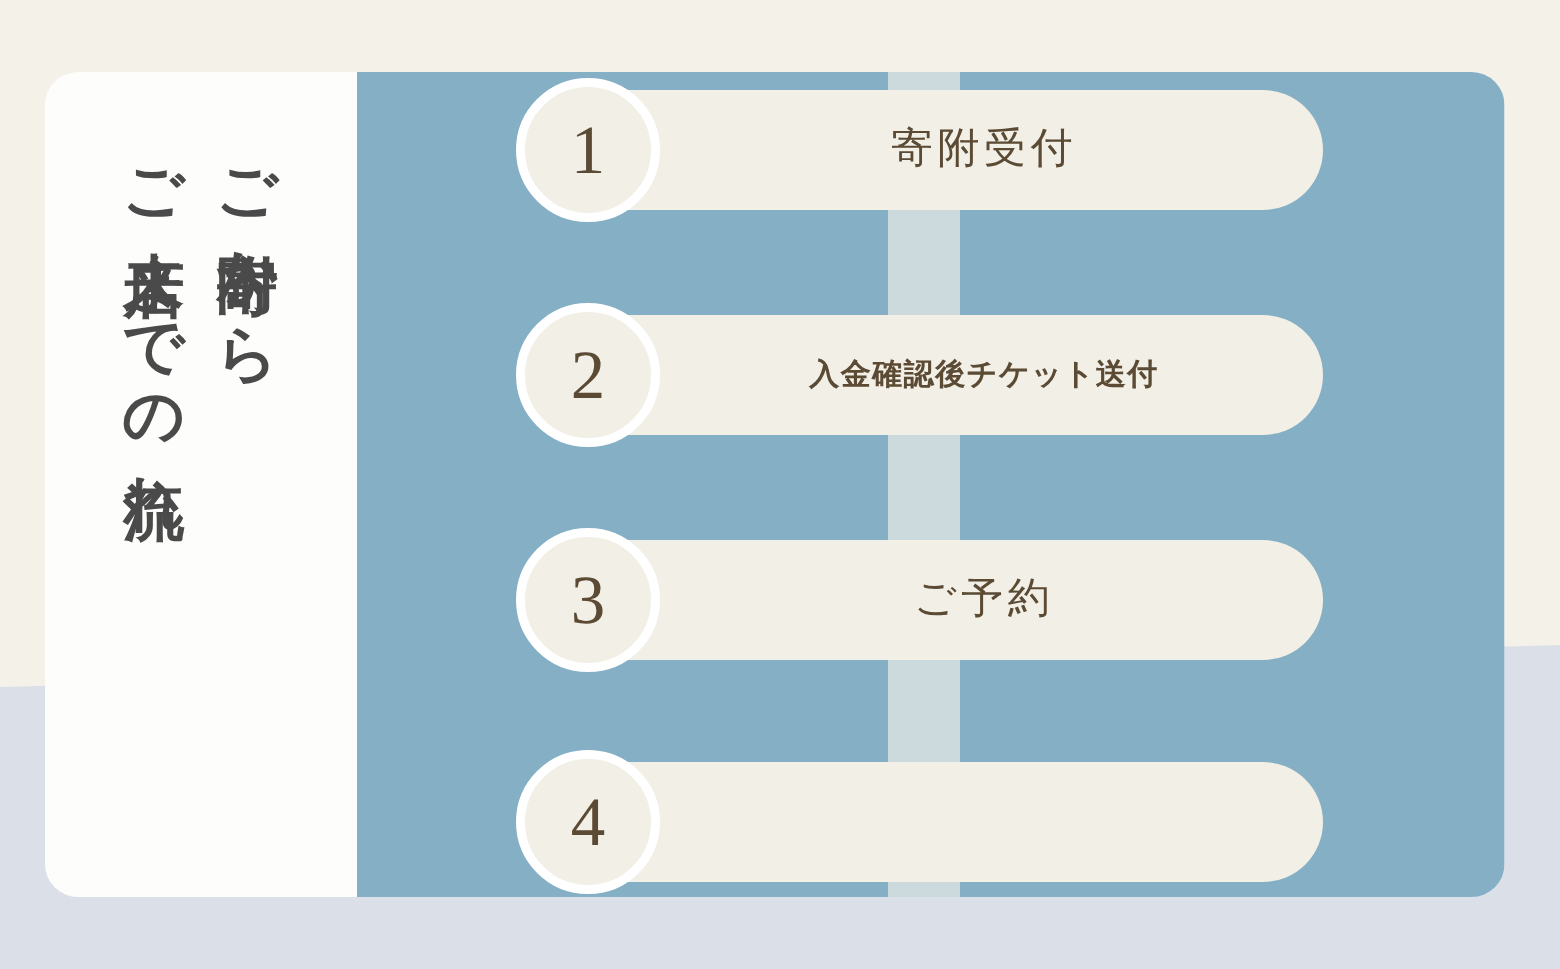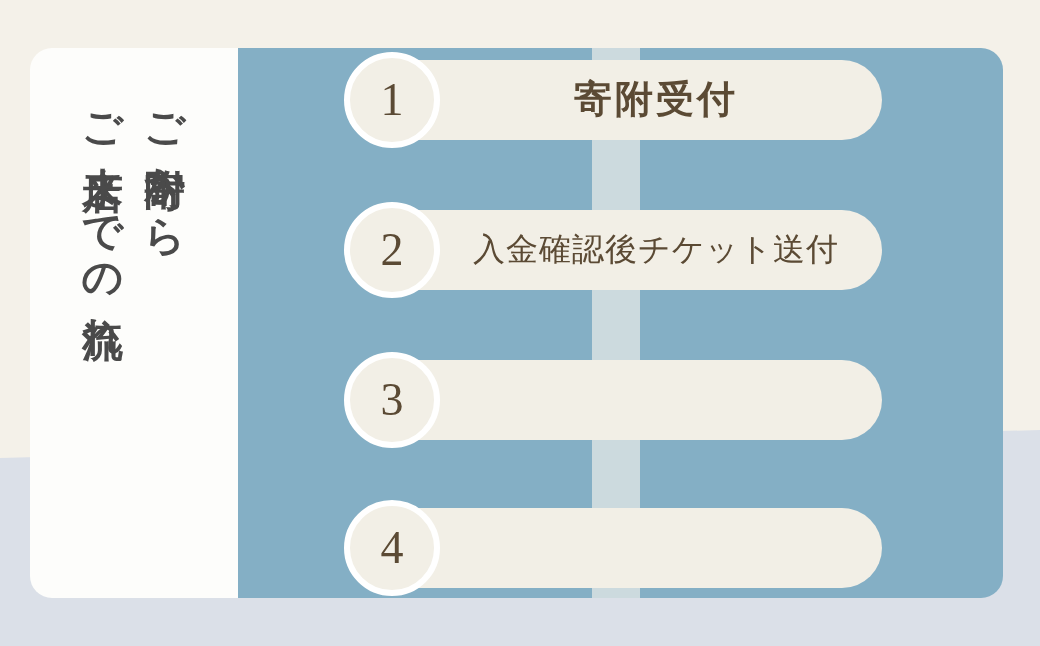--- a/index.html
+++ b/index.html
@@ -128,27 +128,27 @@
     flex: 1 1 auto;
     text-align: center;
     padding-left: 92px;
     padding-right: 14px;
     color: #5b4a34;
     font-family: "Liberation Serif", "DejaVu Serif", serif;
     line-height: 1.1;
     box-sizing: border-box;
   }
   .step-label.big {
-    font-size: 38px;
-    font-weight: 700;
+    font-size: 28px;
+    font-weight: 400;
     letter-spacing: 3px;
   }
   .step-label.small {
-    font-size: 32px;
-    font-weight: 400;
+    font-size: 20px;
+    font-weight: 700;
     letter-spacing: 1px;
   }
 </style>
 </head>
 <body>
 
 <div id="stage">
 
   <svg class="band" viewBox="0 0 1040 646" preserveAspectRatio="none" aria-hidden="true">
     <polygon points="0,458 1040,430 1040,646 0,646" fill="#dbe0e8"></polygon>
@@ -170,20 +170,21 @@
         <div class="step-label big">寄附受付</div>
       </div>
 
       <div class="pill p2">
         <div class="step-num">2</div>
         <div class="step-label small">入金確認後チケット送付</div>
       </div>
 
       <div class="pill p3">
         <div class="step-num">3</div>
+        <div class="step-label big">ご予約</div>
       </div>
 
       <div class="pill p4">
         <div class="step-num">4</div>
       </div>
 
     </div>
   </div>
 </div>
 

